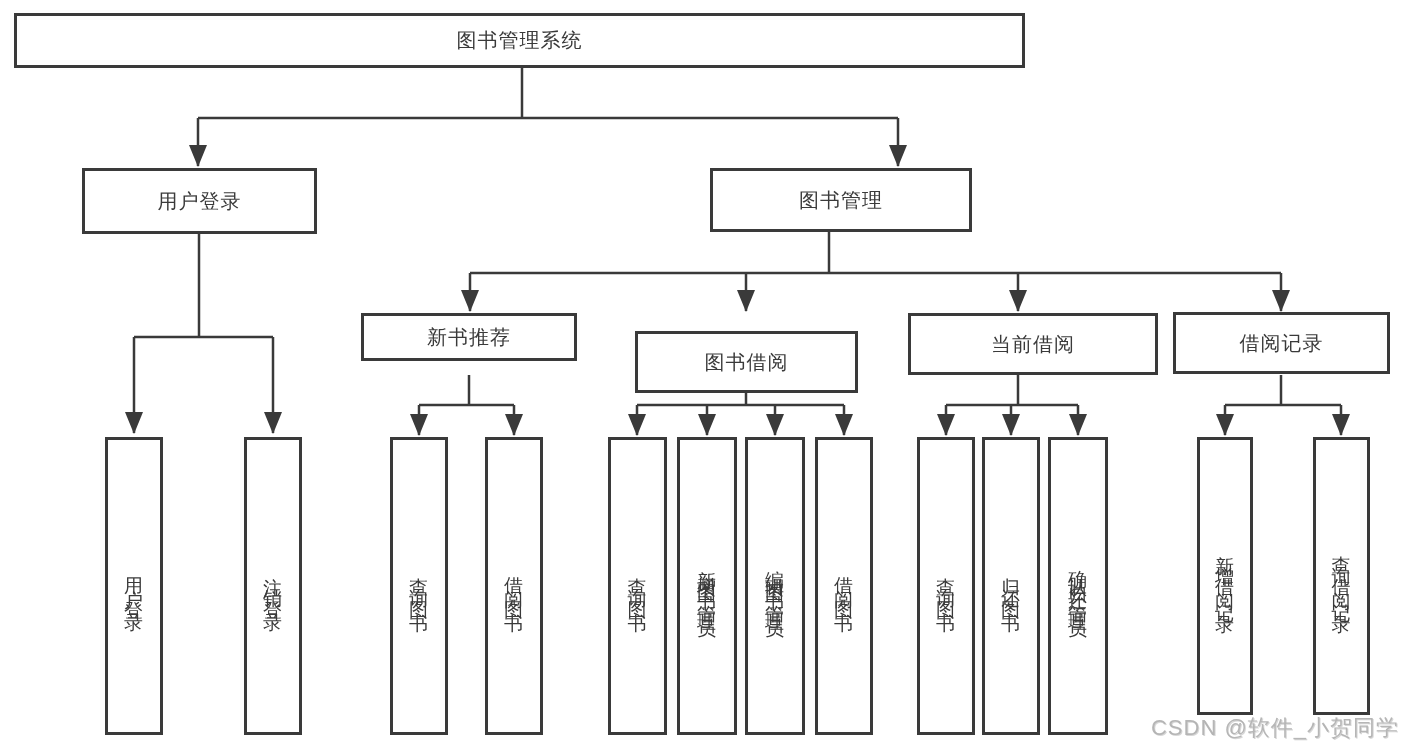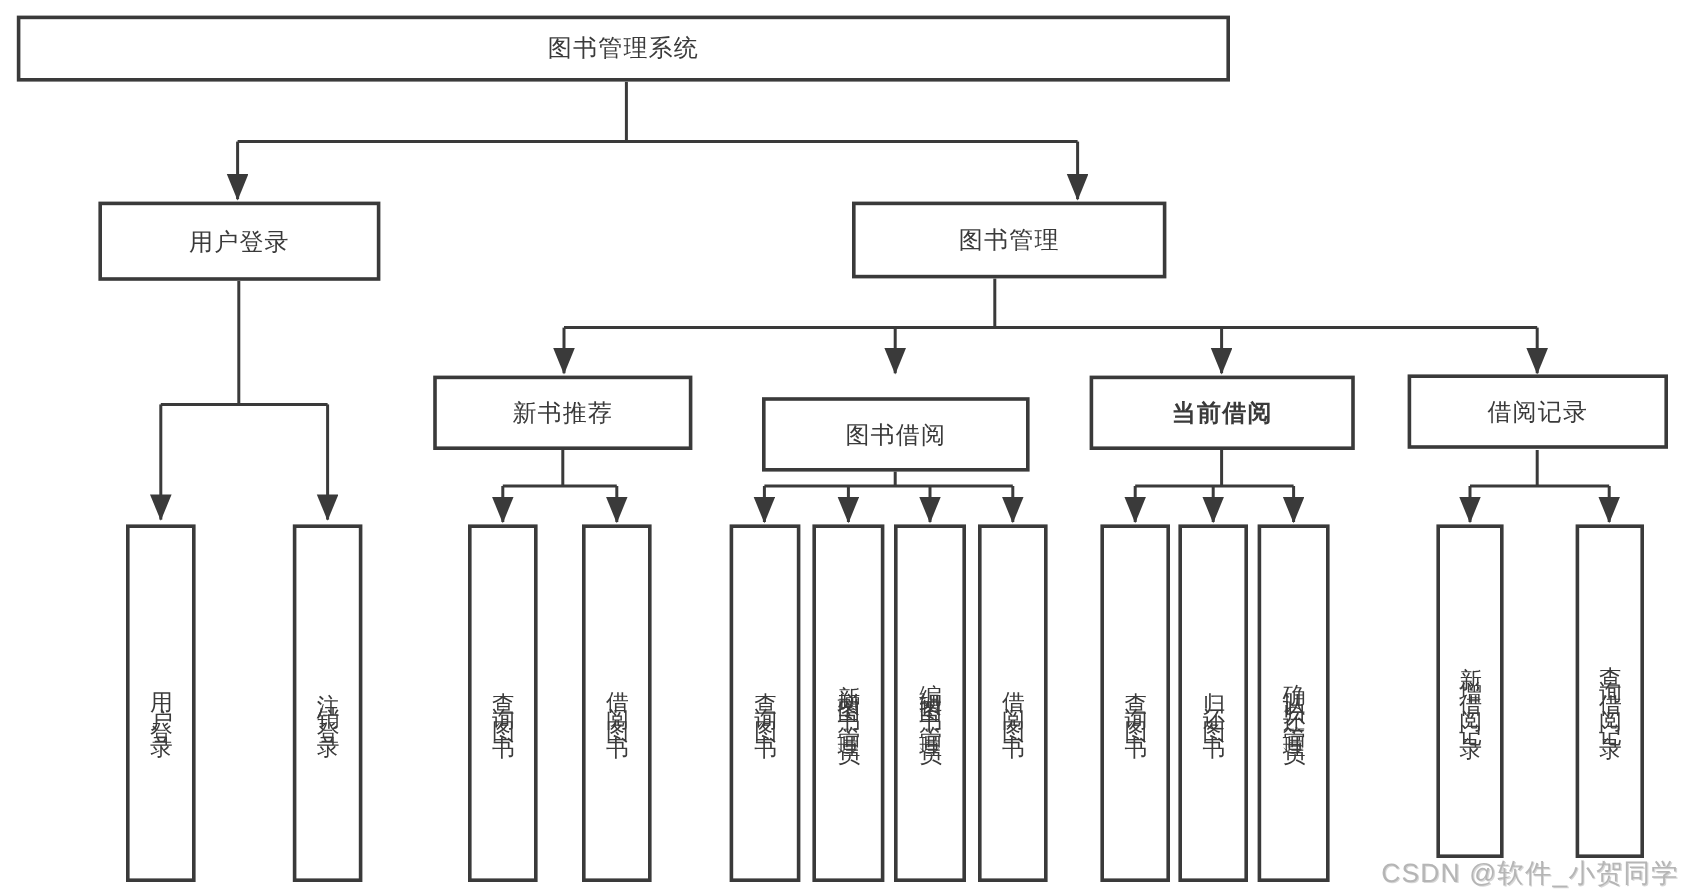--- a/index.html
+++ b/index.html
@@ -109,27 +109,27 @@
     <span>图书管理系统</span>
   </div>
 
   <div class="node node-h" style="left:82px; top:168px; width:235px; height:66px;">
     <span>用户登录</span>
   </div>
   <div class="node node-h" style="left:710px; top:168px; width:262px; height:64px;">
     <span>图书管理</span>
   </div>
 
-  <div class="node node-h" style="left:361px; top:313px; width:216px; height:62px;">
+  <div class="node node-h" style="left:361px; top:313px; width:216px; height:48px;">
     <span>新书推荐</span>
   </div>
   <div class="node node-h" style="left:635px; top:331px; width:223px; height:62px;">
     <span>图书借阅</span>
   </div>
-  <div class="node node-h" style="left:908px; top:313px; width:221px; height:62px;font-weight:bold;">
+  <div class="node node-h" style="left:908px; top:313px; width:250px; height:62px;">
     <span>当前借阅</span>
   </div>
   <div class="node node-h" style="left:1173px; top:312px; width:217px; height:62px;align-items:center;">
     <span>借阅记录</span>
   </div>
 
   <div class="node node-v" style="left:105px; top:437px; width:58px; height:298px;">
     <span>用户登录</span>
   </div>
   <div class="node node-v" style="left:244px; top:437px; width:58px; height:298px;">

